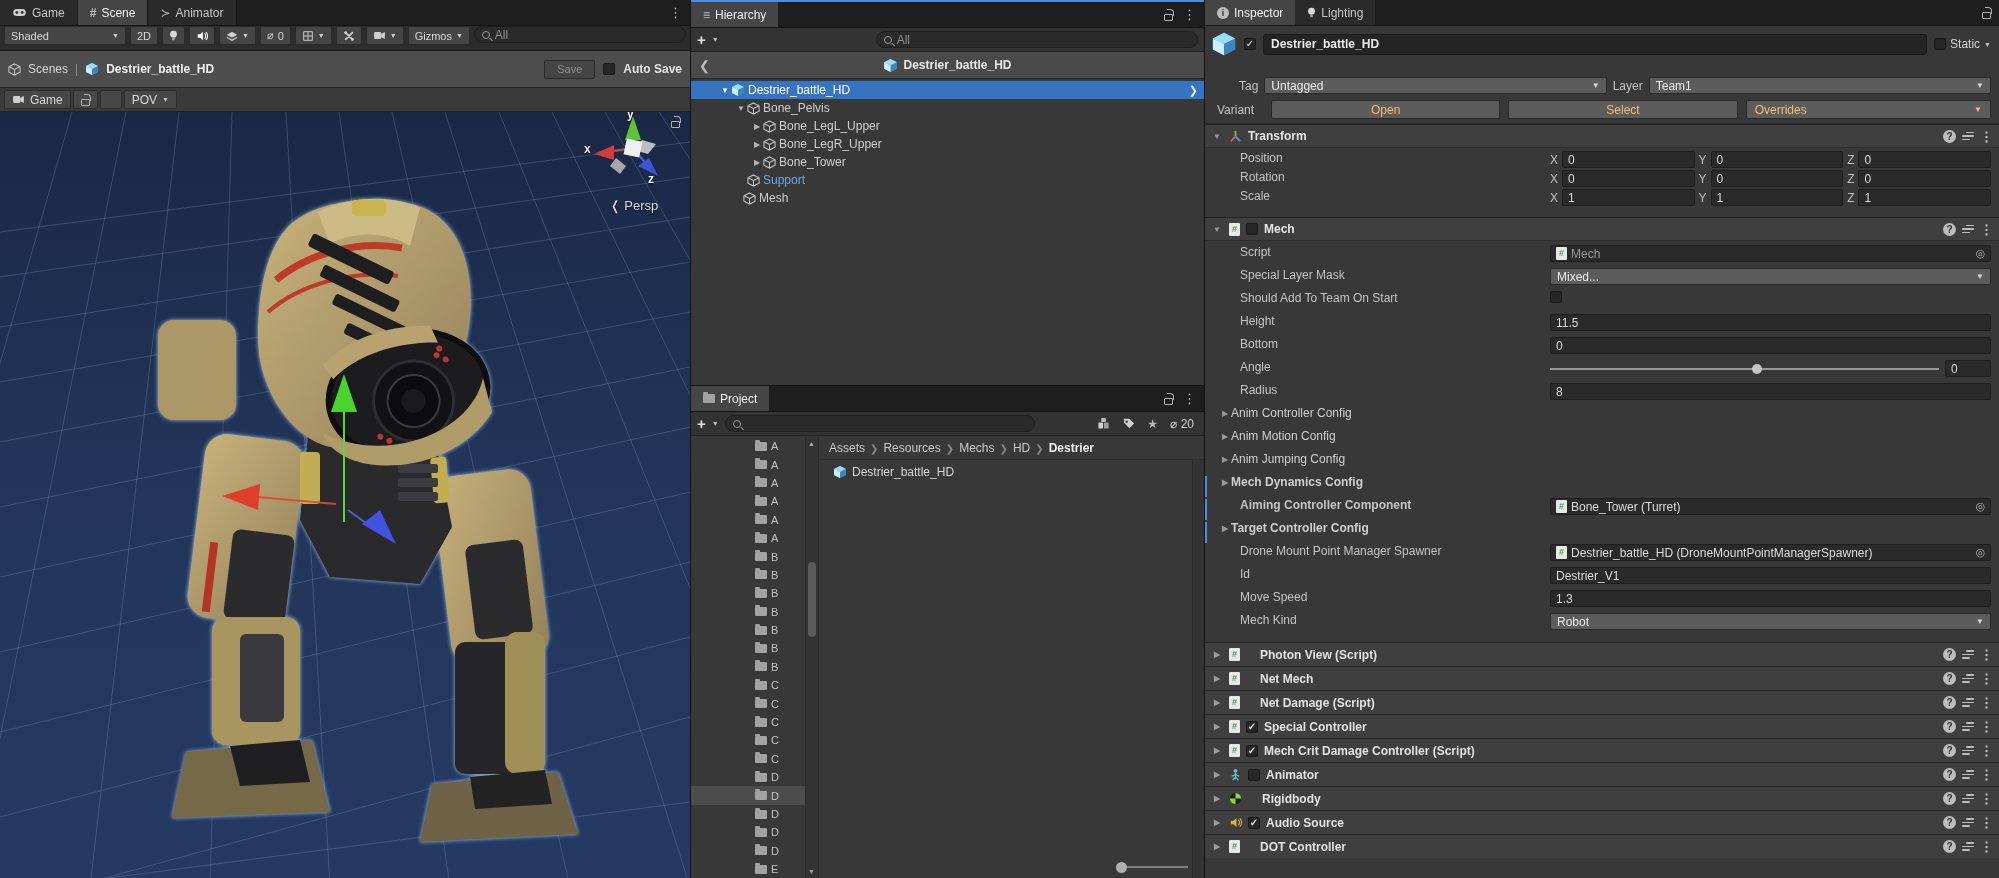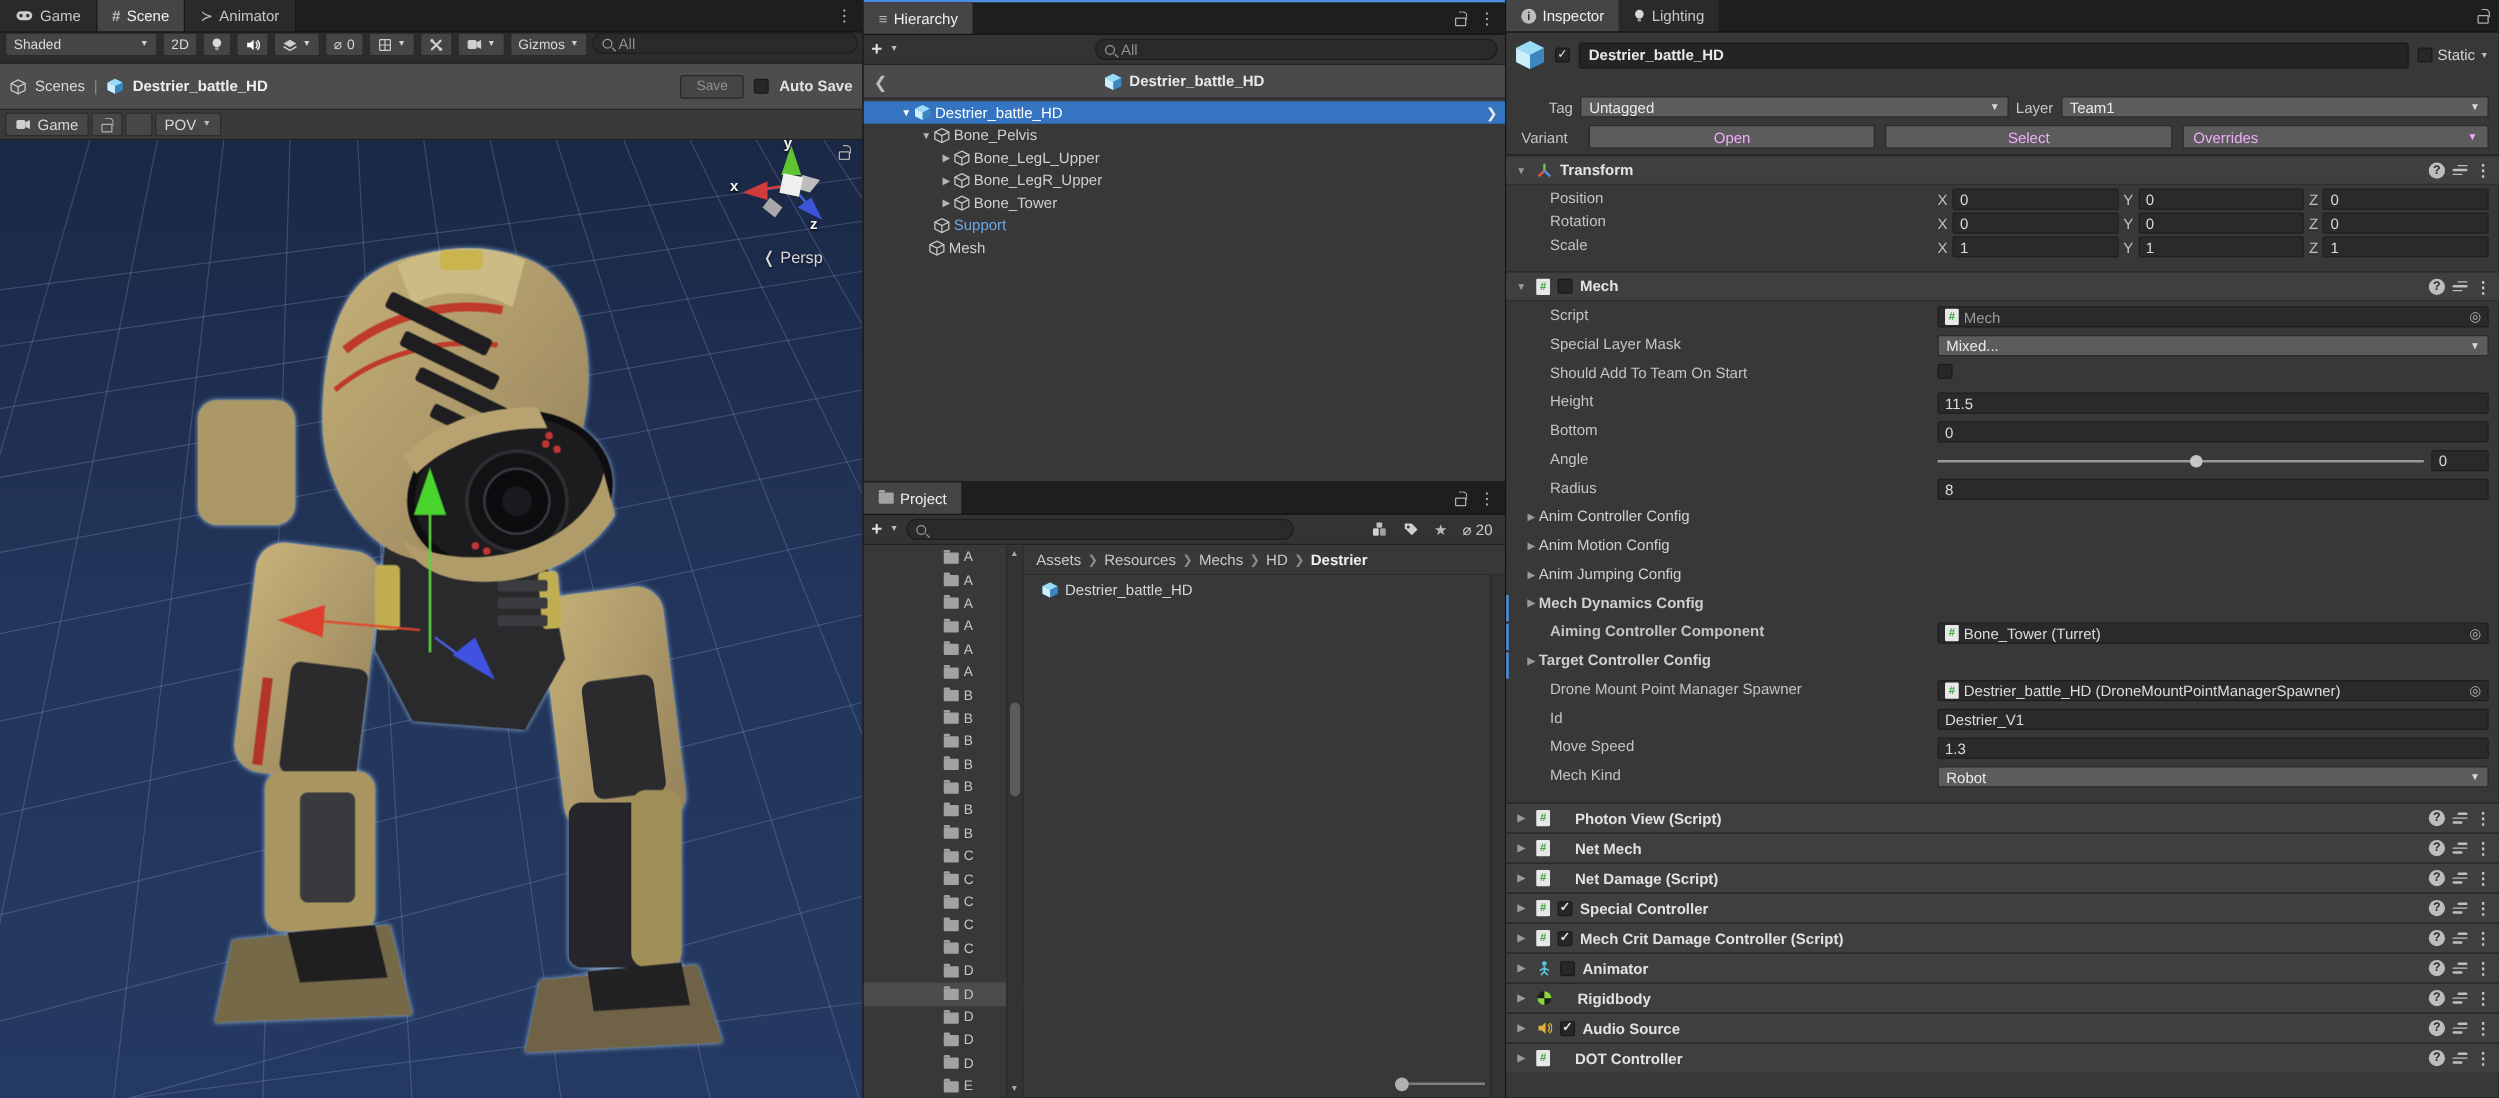--- a/index.html
+++ b/index.html
@@ -78,21 +78,21 @@
   .size-slider .thumb{position:absolute;left:0;top:0;width:11px;height:11px;border-radius:50%;background:#b0b0b0}
   .proj-vscroll{position:absolute;right:0;top:23px;bottom:0;width:12px;background:#333;border-left:1px solid #2a2a2a}
   
   #inspector-panel{left:1205px;width:794px}
   .insp-head{padding:5px 8px 4px 6px;border-bottom:1px solid #2a2a2a}
   .head-row1{display:flex;align-items:center;gap:7px}
   .name-field{flex:1;height:21px;background:#242424;border:1px solid #1a1a1a;border-radius:3px;display:flex;align-items:center;padding:0 7px;font-weight:bold;color:#e9e9e9}
   .static-grp{display:flex;align-items:center;gap:4px;color:#d2d2d2}
   .head-row2{display:flex;align-items:center;gap:6px;margin-top:20px;padding-left:28px}
   .head-row3{display:flex;align-items:center;gap:8px;margin-top:6px;padding-left:0}
-  .vbtn{flex:1;height:19px;background:#5c5c5c;border:1px solid #2a2a2a;border-radius:2px;display:flex;align-items:center;justify-content:center;color:#f0abfc}
+  .vbtn{flex:1;height:19px;background:#5c5c5c;border:1px solid #2a2a2a;border-radius:2px;display:flex;align-items:center;justify-content:center;color:#fdba74}
   .comp-header{height:24px;background:#3f3f3f;border-top:1px solid #242424;border-bottom:1px solid #2e2e2e;display:flex;align-items:center;gap:6px;padding:0 6px;font-weight:bold;color:#e4e4e4}
   .comp-header .spacer{flex:1}
   .irow{height:19px;display:flex;align-items:flex-start;position:relative}
   .irow .ilabel{width:345px;padding-left:35px;color:#c4c4c4;white-space:nowrap;overflow:hidden;flex:none}
   .irow .ival{flex:1;margin-right:8px;display:flex;align-items:center;gap:6px}
   .mech-rows .irow{height:23px}
   .dimlbl{color:#8d8d8d}
   .boldlbl{font-weight:bold;color:#dcdcdc}
   .override:before{content:"";position:absolute;left:0;top:1px;bottom:1px;width:2px;background:#4a8fe0}
   .xyz{flex:1;display:flex;align-items:center;gap:4px;margin-right:8px}

